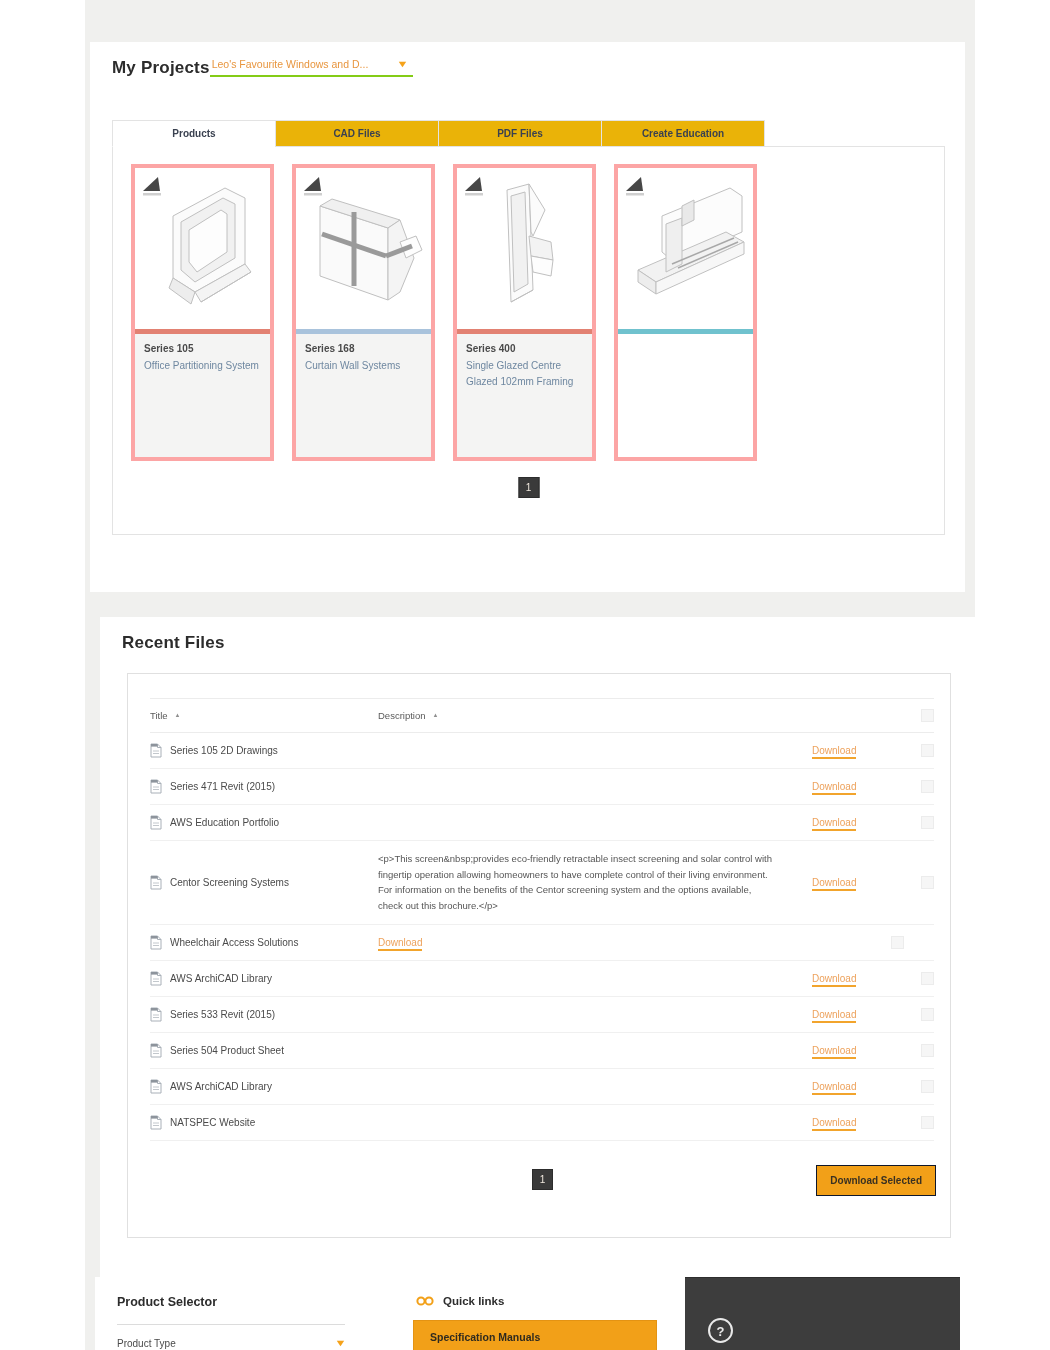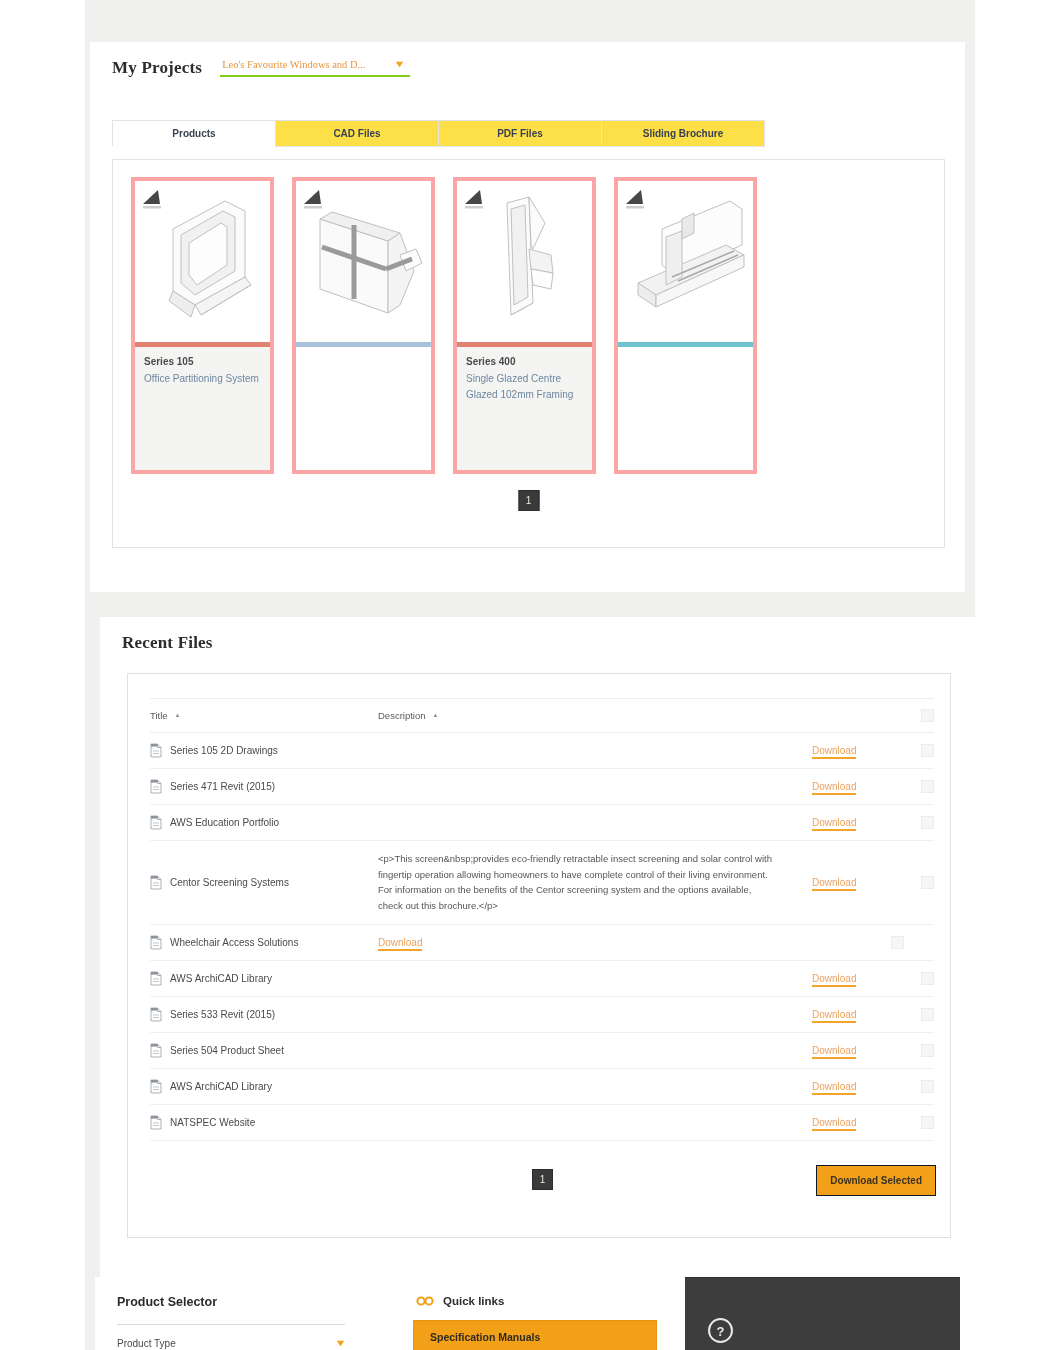--- a/index.html
+++ b/index.html
@@ -10,30 +10,30 @@
     font-family: "Liberation Sans", sans-serif;
     overflow: hidden;
     color: #3c3c3b;
   }
   .page-col { position:absolute; left:85px; top:0; width:890px; height:1350px; background:#f0f0ee; }
 
   .panel { position:absolute; background:#fff; }
   .panel-projects { left:90px; top:42px; width:875px; height:550px; }
   .panel-files    { left:100px; top:617px; width:875px; height:767px; }
 
-  .panel-head { display:flex; align-items:center; gap:18px; padding:16px 22px 0 22px;font-family:Liberation Serif, serif; }
+  .panel-head { display:flex; align-items:flex-start; padding:16px 22px 0 22px; }
   .section-title { font-size:17px; font-weight:bold; color:#2c2c2c; letter-spacing:.2px; }
 
   .project-select { display:flex; align-items:center; gap:30px; border-bottom:2px solid #84cc16; padding:0 6px 5px 2px; cursor:pointer; }
   .project-select .value { color:#e8963f; font-size:10.5px; white-space:nowrap; }
   .chevron { color:#f5a21a; font-size:9px; line-height:1; transform:scaleX(1.4); display:inline-block; }
 
-  .tabs { display:flex; margin:42px 0 13px 22px; position:relative; z-index:2; }
+  .tabs { display:flex; margin:42px 0 0 22px; position:relative; z-index:2; }
   .tab { width:164px; height:27px; display:flex; align-items:center; justify-content:center;
-         font-size:10px; font-weight:bold; color:#3a4150; background:#fde047;
+         font-size:10px; font-weight:bold; color:#3a4150; background:#eab308;
          border:1px solid #e3e3e3; margin-left:-1px; cursor:pointer; }
   .tab:first-child { margin-left:0; }
   .tab.active { background:#fff; border-bottom-color:#fff; }
 
   .products-box { margin:-1px 20px 0 22px; border:1px solid #e3e3e3; height:389px; position:relative; padding:17px 0 0 18px; }
   .cards { display:flex; gap:18px; }
   .product-card { width:143px; border:4px solid #fca5a5; background:#fff; cursor:pointer; }
   .card-img { height:161px; position:relative; background:#fff; }
   .card-img svg.art { position:absolute; left:8px; top:4px; }
   .brand-logo { position:absolute; left:7px; top:8px; }
@@ -89,21 +89,21 @@
     <div class="project-select">
       <span class="value">Leo's Favourite Windows and D...</span>
       <span class="chevron">▼</span>
     </div>
   </div>
 
   <div class="tabs">
     <div class="tab active">Products</div>
     <div class="tab">CAD Files</div>
     <div class="tab">PDF Files</div>
-    <div class="tab">Sliding Brochure</div>
+    <div class="tab">Create Education</div>
   </div>
 
   <div class="products-box">
     <div class="cards">
 
       <div class="product-card">
         <div class="card-img">
           <svg class="art" width="126" height="150" viewBox="0 0 126 150">
             <g fill="#fbfbfb" stroke="#c0c0c0" stroke-width="1">
               <polygon points="30,44 82,16 102,26 102,92 52,120 30,106"></polygon>
@@ -138,20 +138,24 @@
             <line x1="18" y1="62" x2="82" y2="84" stroke="#9a9a9a" stroke-width="5"></line>
             <line x1="82" y1="84" x2="108" y2="74" stroke="#9a9a9a" stroke-width="5"></line>
             <line x1="50" y1="40" x2="50" y2="114" stroke="#9a9a9a" stroke-width="5"></line>
           </svg>
           <svg class="brand-logo" width="22" height="22" viewBox="0 0 22 22">
             <polygon points="1,15 16,1 18,15" fill="#474747"></polygon>
             <rect x="1" y="17" width="18" height="2.5" fill="#cfcfcf"></rect>
           </svg>
         </div>
         <div class="card-bar" style="background: rgb(169, 195, 220);"></div>
+        <div class="card-info">
+          <div class="card-series">Series 168</div>
+          <div class="card-name">Curtain Wall Systems</div>
+        </div>
       </div>
 
       <div class="product-card">
         <div class="card-img">
           <svg class="art" width="126" height="150" viewBox="0 0 126 150">
             <g fill="#fbfbfb" stroke="#c0c0c0" stroke-width="1">
               <polygon points="42,18 64,12 68,118 46,130"></polygon>
               <polygon points="46,24 60,20 63,112 49,120" fill="#f1f1f1"></polygon>
               <polygon points="64,12 80,38 68,64 66,60"></polygon>
               <polygon points="64,64 86,70 88,88 66,84" fill="#f3f3f3"></polygon>

